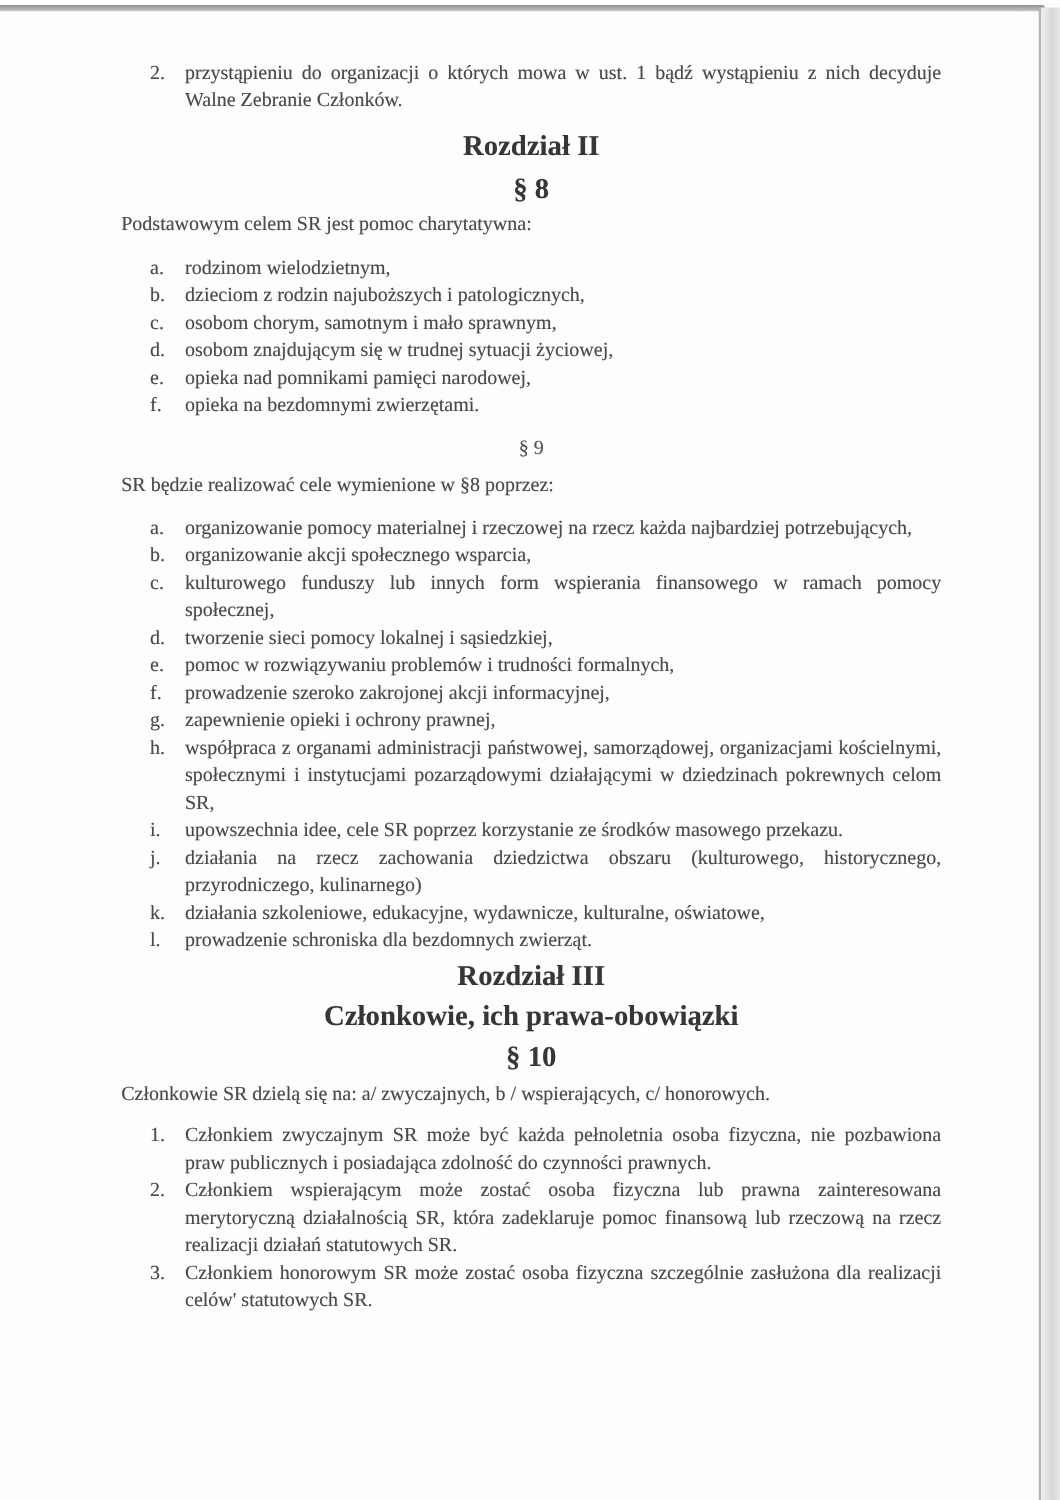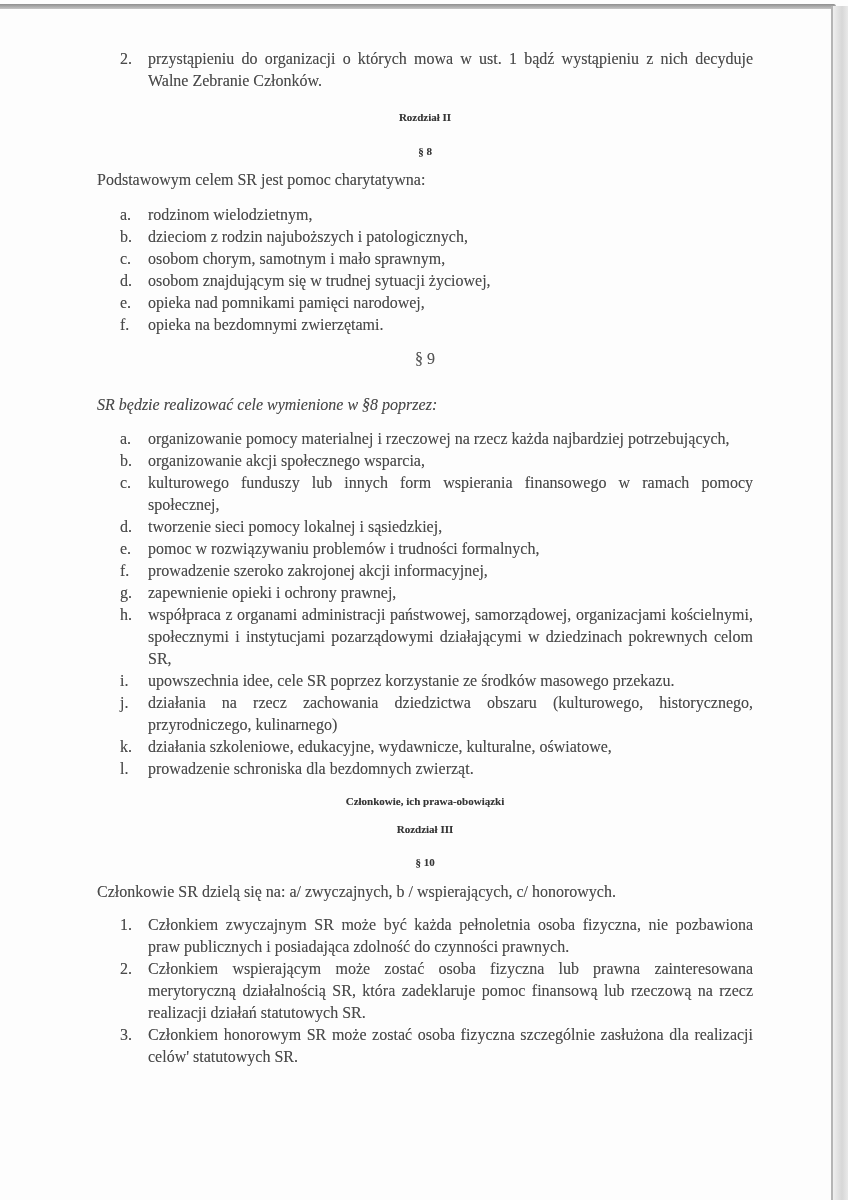--- a/index.html
+++ b/index.html
@@ -40,42 +40,42 @@
     background: linear-gradient(to right, #efefef, #d7d7d7 60%, #e9e9e9);
   }
   .content {
     position: relative;
     padding: 48px 95px 0 97px;
   }
   .h-center {
     text-align: center;
     font-weight: bold;
     color: #363636;
-    font-size: 11px;
+    font-size: 23px;
   }
   .h-center.regular {
     font-weight: normal;
     color: #555555;
     font-size: 16px;
   }
   .para {
     text-align: left;
   }
   .list { margin-left: 23px; }
   .li { display: flex; }
   .li .m { flex: 0 0 28px; }
   .li .t { flex: 1; text-align: justify; }
   .mt-intro { margin-top: 0; }
   .mt-ch2   { margin-top: 14px; }
   .mt-sub2  { margin-top: 10px; }
   .mt-s8    { margin-top: 12px; }
   .mt-i8    { margin-top: 7px; }
   .mt-l8    { margin-top: 13px; }
   .mt-s9    { margin-top: 12px; }
-  .mt-i9    { margin-top: 24px; font-style: italic; }
+  .mt-i9    { margin-top: 8px; }
   .mt-l9    { margin-top: 12px; }
   .mt-ch3   { margin-top: 6px; }
   .mt-sub3  { margin-top: 10px; }
   .mt-s10   { margin-top: 11px; }
   .mt-i10   { margin-top: 8px; }
   .mt-l10   { margin-top: 11px; }
 </style>
 </head>
 <body>
 
@@ -172,22 +172,22 @@
       <div class="li">
         <span class="m">k.</span>
         <span class="t">działania szkoleniowe, edukacyjne, wydawnicze, kulturalne, oświatowe,</span>
       </div>
       <div class="li">
         <span class="m">l.</span>
         <span class="t">prowadzenie schroniska dla bezdomnych zwierząt.</span>
       </div>
     </div>
 
+    <div class="h-center mt-ch3">Rozdział III</div>
     <div class="h-center mt-sub3">Członkowie, ich prawa-obowiązki</div>
-    <div class="h-center mt-ch3">Rozdział III</div>
 
     <div class="h-center mt-s10">§ 10</div>
     <div class="para mt-i10">Członkowie SR dzielą się na: a/ zwyczajnych, b / wspierających, c/ honorowych.</div>
 
     <div class="list mt-l10">
       <div class="li">
         <span class="m">1.</span>
         <span class="t">Członkiem zwyczajnym SR może być każda pełnoletnia osoba fizyczna, nie pozbawiona praw publicznych i posiadająca zdolność do czynności prawnych.</span>
       </div>
       <div class="li">

